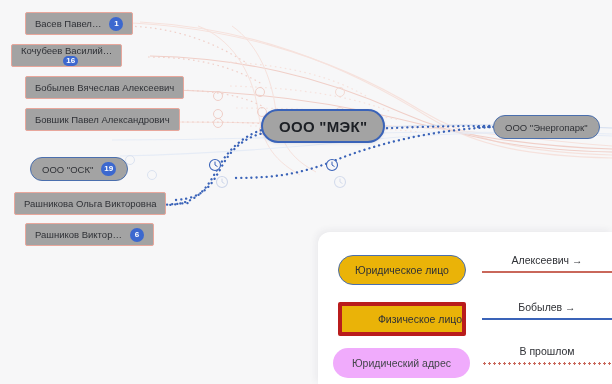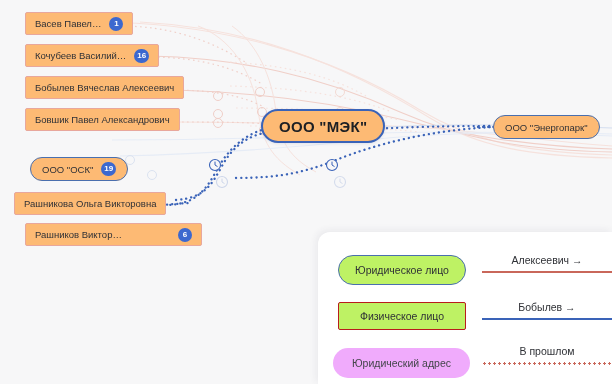--- a/index.html
+++ b/index.html
@@ -23,21 +23,21 @@
     width: 612px;
     height: 384px;
   }
 
   
   .node {
     position: absolute;
     box-sizing: border-box;
     display: flex;
     align-items: center;
-    background: #fdba74;
+    background: #a3a3a3;
     white-space: nowrap;
     text-align: right;
   }
   .node-person {
     border: 1px solid #e8a79c;
     border-radius: 2px;
     padding: 0 9px;
     height: 23px;
     font-size: 9.5px;
     color: #2f3136;
@@ -96,36 +96,37 @@
   .legend-row {
     position: absolute;
     display: flex;
     align-items: center;
   }
   .legend-chip {
     box-sizing: border-box;
     display: flex;
     align-items: center;
     justify-content: center;
-    background: #bef264;
+    background: #eab308;
     font-size: 10.5px;
     color: #2f3136;
     white-space: nowrap;
   }
   .chip-company {
     border: 1px solid #4a6fae;
     border-radius: 40px;
     width: 128px;
     height: 30px;
   }
   .chip-person {
-    border: 1px solid #b91c1c;
+    border: 4px solid #b91c1c;
     border-radius: 2px;
     width: 128px;
-    height: 28px;
+    height: 34px;
+    justify-content: flex-end;
   }
   .chip-address {
     background: #f0abfc;
     border-radius: 40px;
     width: 137px;
     height: 30px;
     color: #44464b;
   }
   .legend-edge {
     position: absolute;
@@ -244,21 +245,21 @@
         <path d="M0,-3 L0,0 L2.2,1.4" fill="none" stroke="#3a63b8" stroke-width="1" stroke-linecap="round"></path>
       </g>
     </g>
   </svg>
 
   <div class="node node-person" style="left:25px; top:12px;">
     <span class="node-label">Васев Павел…</span>
     <span class="badge">1</span>
   </div>
 
-  <div class="node node-person" style="left:25px; top:44px;">
+  <div class="node node-person" style="left:11px; top:44px;flex-direction:column;">
     <span class="node-label">Кочубеев Василий…</span>
     <span class="badge">16</span>
   </div>
 
   <div class="node node-person" style="left:25px; top:108px;">
     <span class="node-label">Бовшик Павел Александрович</span>
   </div>
 
   <div class="node node-person" style="left:25px; top:76px;">
     <span class="node-label">Бобылев Вячеслав Алексеевич</span>
@@ -266,21 +267,21 @@
 
   <div class="node node-company" style="left:30px; top:157px;">
     <span class="node-label">ООО "ОСК"</span>
     <span class="badge">19</span>
   </div>
 
   <div class="node node-person" style="left:14px; top:192px;">
     <span class="node-label">Рашникова Ольга Викторовна</span>
   </div>
 
-  <div class="node node-person" style="left:25px; top:223px;gap:48px;">
+  <div class="node node-person" style="left:25px; top:223px;">
     <span class="node-label">Рашников Виктор…</span>
     <span class="badge">6</span>
   </div>
 
   <div class="node node-center" style="left:261px; top:109px;">
     <span class="node-label">ООО "МЭК"</span>
   </div>
 
   <div class="node node-company" style="left:493px; top:115px;">
     <span class="node-label">ООО "Энергопарк"</span>

